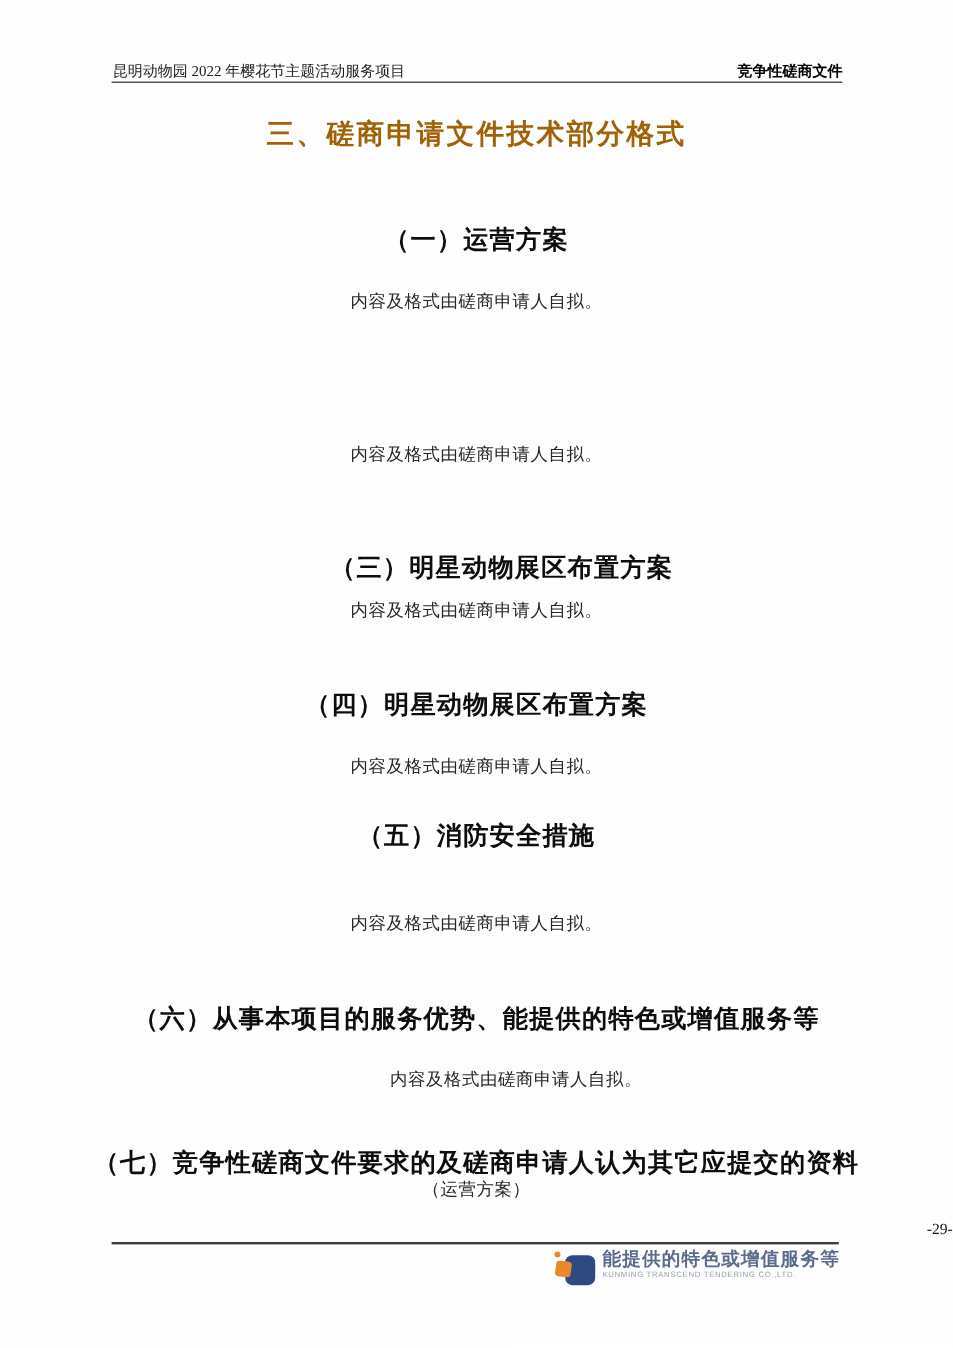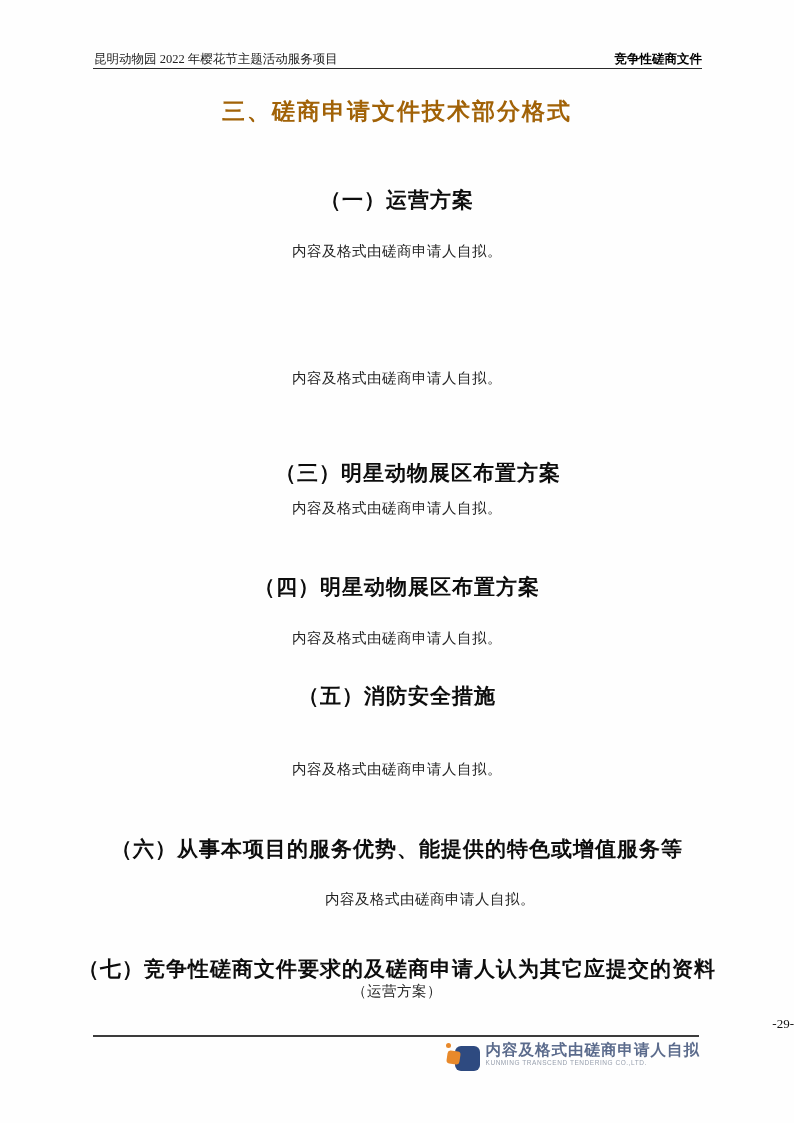--- a/index.html
+++ b/index.html
@@ -124,18 +124,18 @@
   <div class="page-num">-29-</div>
   <div class="footer-rule"></div>
 
   <div class="logo">
     <div class="logo-icon">
       <span class="dot" style="background: rgb(232, 137, 43);"></span>
       <span class="blue" style="background: rgb(46, 74, 128);"></span>
       <span class="orange" style="background: rgb(232, 137, 43);"></span>
     </div>
     <div class="logo-text">
-      <span class="logo-cn">内容及格式由磋商申请人自拟</span>
+      <span class="logo-cn">能提供的特色或增值服务等</span>
       <span class="logo-en">KUNMING TRANSCEND TENDERING CO.,LTD.</span>
     </div>
   </div>
 
 </div>
 
 </body></html>

